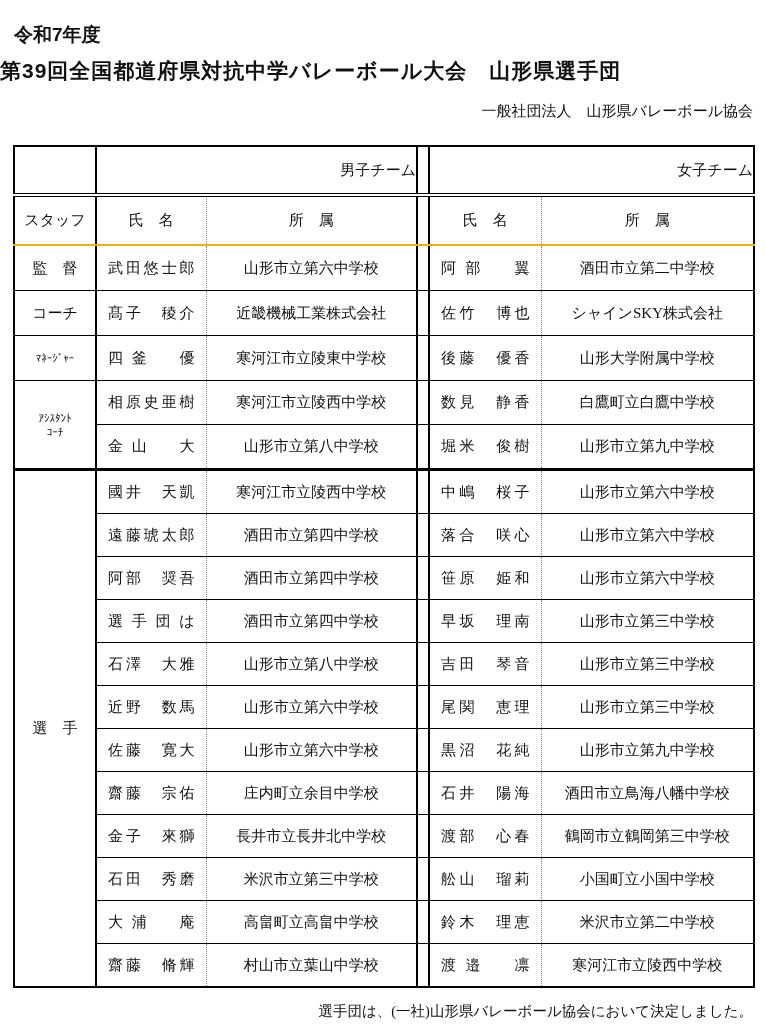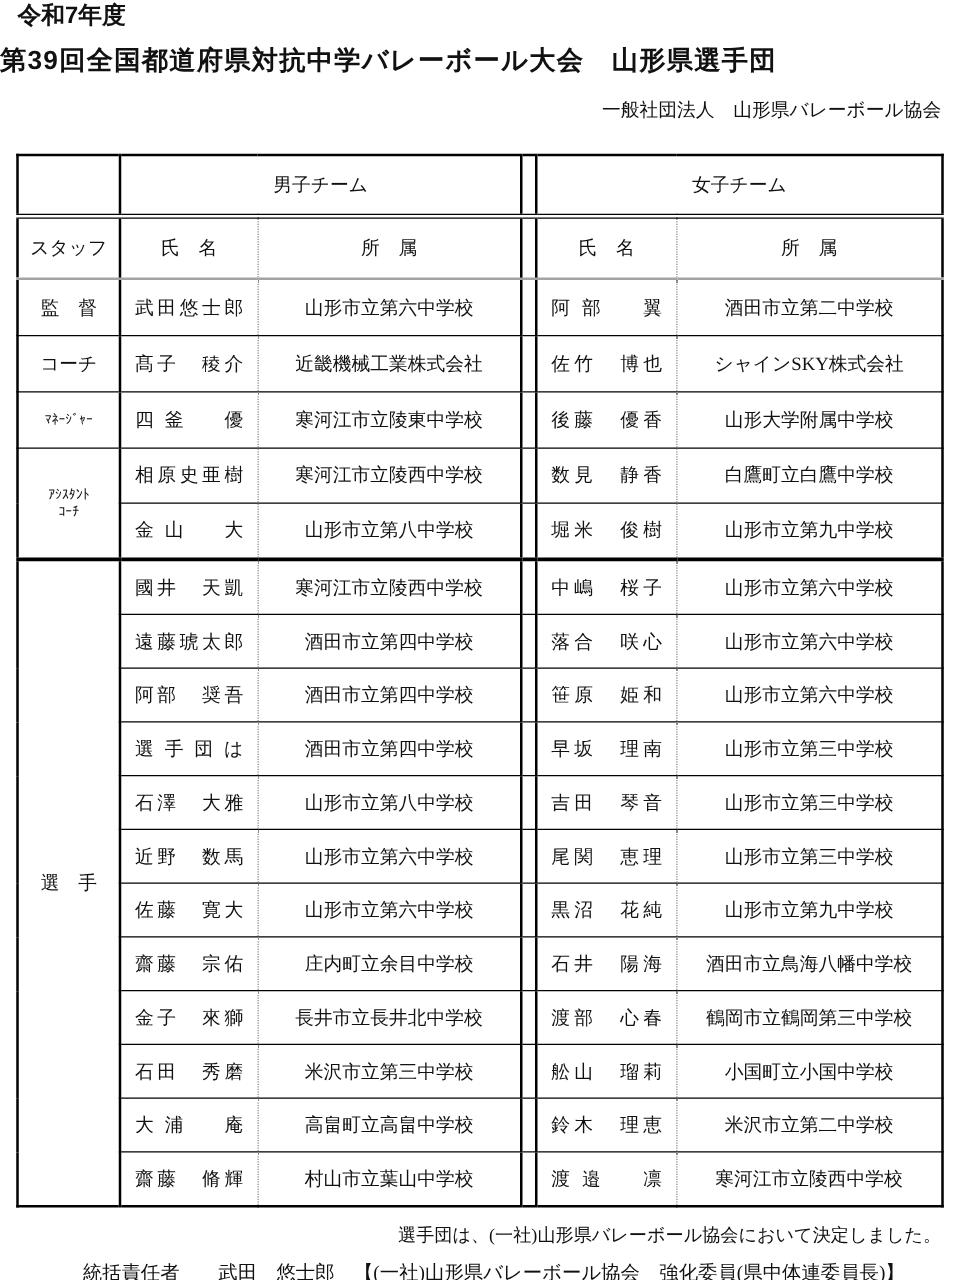--- a/index.html
+++ b/index.html
@@ -12,21 +12,21 @@
     font-family: "Liberation Serif", "DejaVu Serif", serif;
   }
   .page {
     width: 765px;
     height: 1024px;
     overflow: hidden;
     box-sizing: border-box;
   }
   
   .fiscal-year {
-    padding: 0 0 0 14px;
+    padding: 22px 0 0 14px;
     font-family: "Liberation Sans", "DejaVu Sans", sans-serif;
     font-weight: bold;
     font-size: 19px;
     line-height: 26px;
   }
   .main-title {
     margin-top: 8px;
     text-align: left;
     font-family: "Liberation Sans", "DejaVu Sans", sans-serif;
     font-weight: bold;
@@ -69,22 +69,22 @@
   .center { text-align: center; }
   .name {
     text-align: justify;
     text-align-last: justify;
     text-justify: inter-character;
     padding: 0 11px;
   }
   .role-label { text-align: center; }
   .role-small { font-size: 11px; white-space: pre-line; line-height: 14px; }
 
-  tr.r-team td { height: 46px; border-bottom: 4px double #000; }
-  tr.r-cols td { height: 47px; border-bottom: 2px solid #a3a3a3; }
+  tr.r-team td { height: 46px; border-bottom: 4px double #000; text-align: right; }
+  tr.r-cols td { height: 47px; border-bottom: 2px solid #eab308; }
   tr.r-staff td { height: 44px; }
   tr.r-asst td { height: 43px; }
   tr.r-player td { height: 42px; }
   tr.r-pfirst td { border-top: 3px solid #000; margin-left: 24px; }
 
   
   .decision-note {
     margin-top: 13px;
     padding-right: 12px;
     text-align: right;

